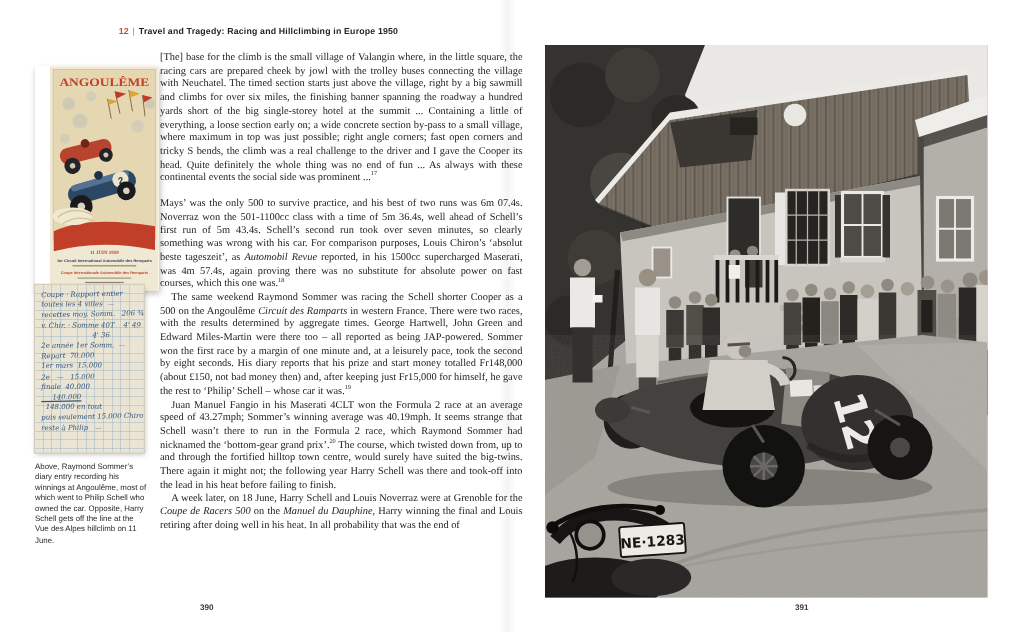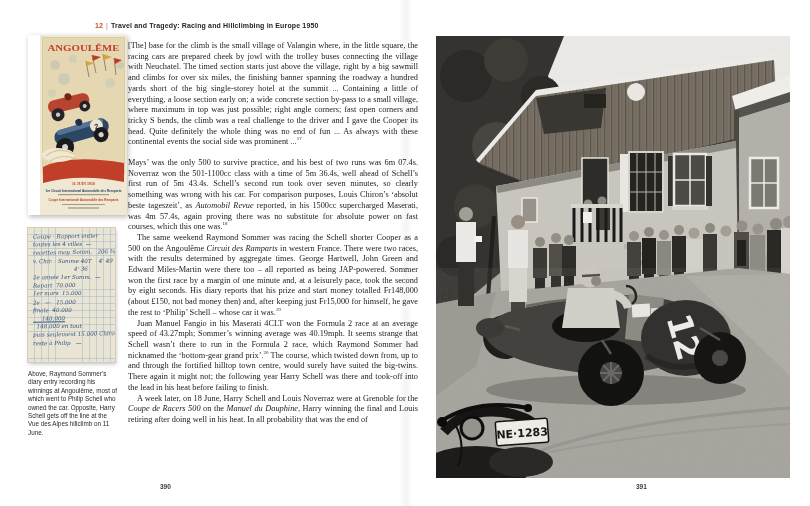--- a/index.html
+++ b/index.html
@@ -7,21 +7,21 @@
           font-family:"Liberation Sans",sans-serif;}
   .gutter{position:absolute;left:399px;top:0;width:14px;height:506px;pointer-events:none;
           background:linear-gradient(90deg,rgba(0,0,0,0),rgba(0,0,0,.045) 50%,rgba(0,0,0,0));}
 
   
   .running-head{position:absolute;left:95px;top:22px;font-size:7px;font-weight:bold;color:#221f1d;letter-spacing:.15px;white-space:nowrap;}
   .running-head .chapnum{color:#c0512b;margin-right:3px;}
   .running-head .sep{color:#8a8784;font-weight:normal;margin-right:3px;}
 
   
-  .poster{position:absolute;left:28px;top:35px;width:87px;height:180px;box-shadow:1px 2px 5px rgba(0,0,0,.28);padding-left:12px;}
+  .poster{position:absolute;left:28px;top:53px;width:87px;height:180px;box-shadow:1px 2px 5px rgba(0,0,0,.28);padding-left:12px;}
   .poster svg{display:block;}
   .note{position:absolute;left:28px;top:228px;width:87px;height:134px;overflow:hidden;
         background-color:#e9e4d4;
         background-image:repeating-linear-gradient(to bottom,transparent 0 6.2px,rgba(120,158,190,.32) 6.2px 6.9px),
                          repeating-linear-gradient(to right,transparent 0 6.2px,rgba(120,158,190,.32) 6.2px 6.9px);
         box-shadow:0 0 0 1px #d4cdbb,1px 2px 4px rgba(0,0,0,.25);}
   .note-lines{padding:4px 2px 0 5px;}
   .note-line{font-family:"DejaVu Serif",serif;font-style:italic;color:#33567e;font-size:5.6px;
              line-height:8.2px;white-space:pre;}
   .note-line:nth-child(odd){transform:rotate(-1.1deg);}

